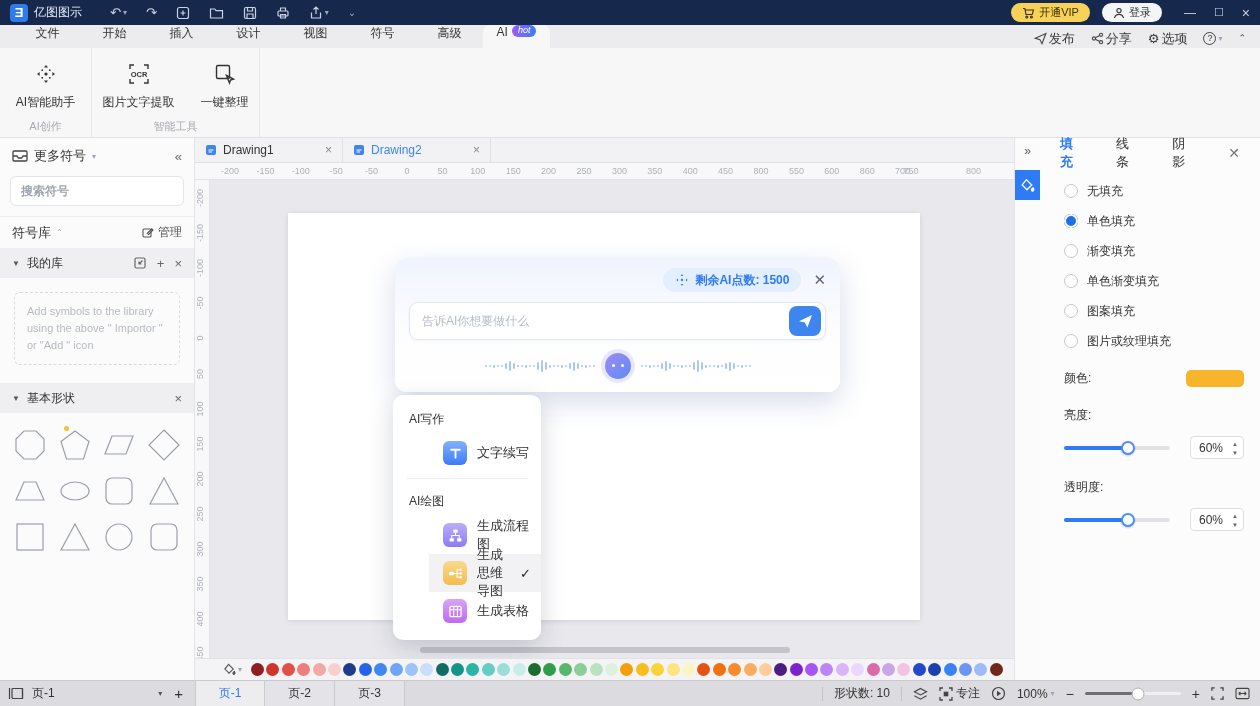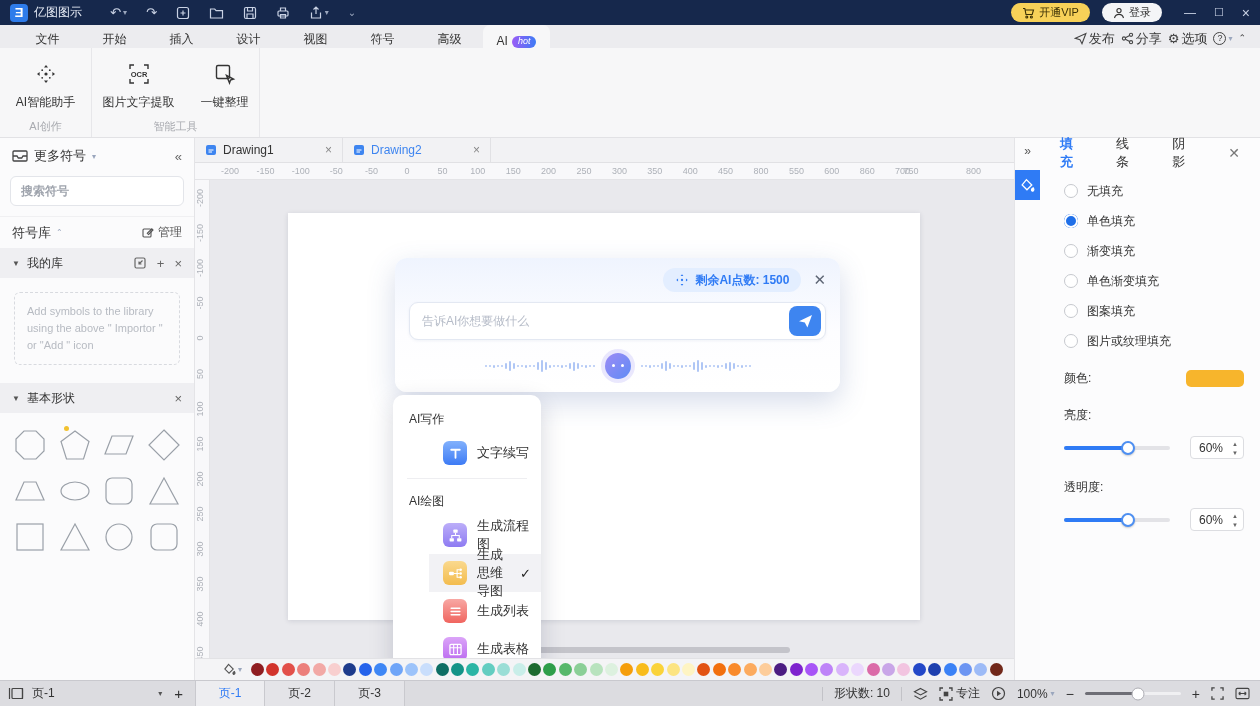--- a/index.html
+++ b/index.html
@@ -19,25 +19,25 @@
   .caret { font-size:8px; color:#9AA6BD; }
   .tb-right { margin-left:auto; display:flex; align-items:center; gap:12px; }
   .pill { height:19px; border-radius:10px; display:flex; align-items:center; gap:4px; padding:0 11px; font-size:11px; }
   .pill-vip { background:#F7D158; color:#3B3106; }
   .pill-login { background:#F4F5F7; color:#333; }
   .win-btns { display:flex; align-items:center; gap:18px; margin-left:10px; color:#C9D2E4; font-size:12px; }
 
   
   .menubar { height:23px; background:#ECECEF; display:flex; align-items:flex-end; padding:0 14px; flex:none; }
   .menu-tabs { display:flex; height:23px; }
-  .menu-tab { width:67px; height:23px; display:flex; align-items:flex-end; justify-content:center; gap:4px; font-size:12px; color:#333; }
+  .menu-tab { width:67px; height:23px; display:flex; align-items:flex-start; justify-content:center; gap:4px; font-size:12px; color:#333; }
   .menu-tab.active { background:#F7F7F8; border-radius:7px 7px 0 0; }
   .hot-badge { font-size:9px; font-style:italic; color:#fff; padding:1px 6px 2px; border-radius:8px;
     background:linear-gradient(90deg,#9B5CF6,#3D7BF5); line-height:1; }
-  .menu-right { margin-left:auto; display:flex; align-items:center; gap:6px; color:#3A3A3A; padding-bottom:3px; }
+  .menu-right { margin-left:auto; display:flex; align-items:center; gap:16px; color:#3A3A3A; padding-bottom:3px; }
   .menu-right .tb-ic { color:#3A3A3A; }
   .menu-right svg { stroke:#444; }
 
   
   .ribbon { height:90px; background:#F7F7F8; border-bottom:1px solid #E2E2E5; display:flex; flex:none; }
   .rgroup { display:flex; flex-direction:column; border-right:1px solid #E7E7EA; padding:10px 6px 0; }
   .rbtns { display:flex; flex:1; align-items:flex-start; justify-content:center; gap:10px; }
   .rbtn { display:flex; flex-direction:column; align-items:center; gap:8px; padding:4px 8px; }
   .rbtn .ric { height:24px; display:flex; align-items:center; }
   .rbtn-label { font-size:12px; color:#333; white-space:nowrap; }
@@ -640,28 +640,20 @@
                 <svg viewBox="0 0 14 14">
                   <rect x="1" y="5.3" width="4.5" height="3.4" rx="1" fill="#fff"></rect>
                   <path d="M5.5 7h3M8.5 7V3.5h2.3M8.5 7v3.5h2.3M8.5 7h2.3" stroke="#fff" stroke-width="1" fill="none"></path>
                   <circle cx="11.8" cy="3.5" r="1.2" fill="#fff"></circle>
                   <circle cx="11.8" cy="7" r="1.2" fill="#fff"></circle>
                   <circle cx="11.8" cy="10.5" r="1.2" fill="#fff"></circle>
                 </svg>
               </span>
               <span class="label">生成思维导图</span>
               <span class="check">✓</span>
-            </div>
-            <div class="menu-item">
-              <span class="tile list-icon">
-                <svg viewBox="0 0 14 14">
-                  <path d="M3 4h8M3 7h8M3 10h8" stroke="#fff" stroke-width="1.5" stroke-linecap="round"></path>
-                </svg>
-              </span>
-              <span class="label">生成列表</span>
             </div>
             <div class="menu-item">
               <span class="tile table-icon">
                 <svg viewBox="0 0 14 14">
                   <rect x="1.8" y="2.3" width="10.4" height="9.4" rx="1" fill="none" stroke="#fff" stroke-width="1.2"></rect>
                   <path d="M1.8 5.4h10.4M5.3 2.3v9.4M8.8 2.3v9.4" stroke="#fff" stroke-width="1"></path>
                 </svg>
               </span>
               <span class="label">生成表格</span>
             </div>

